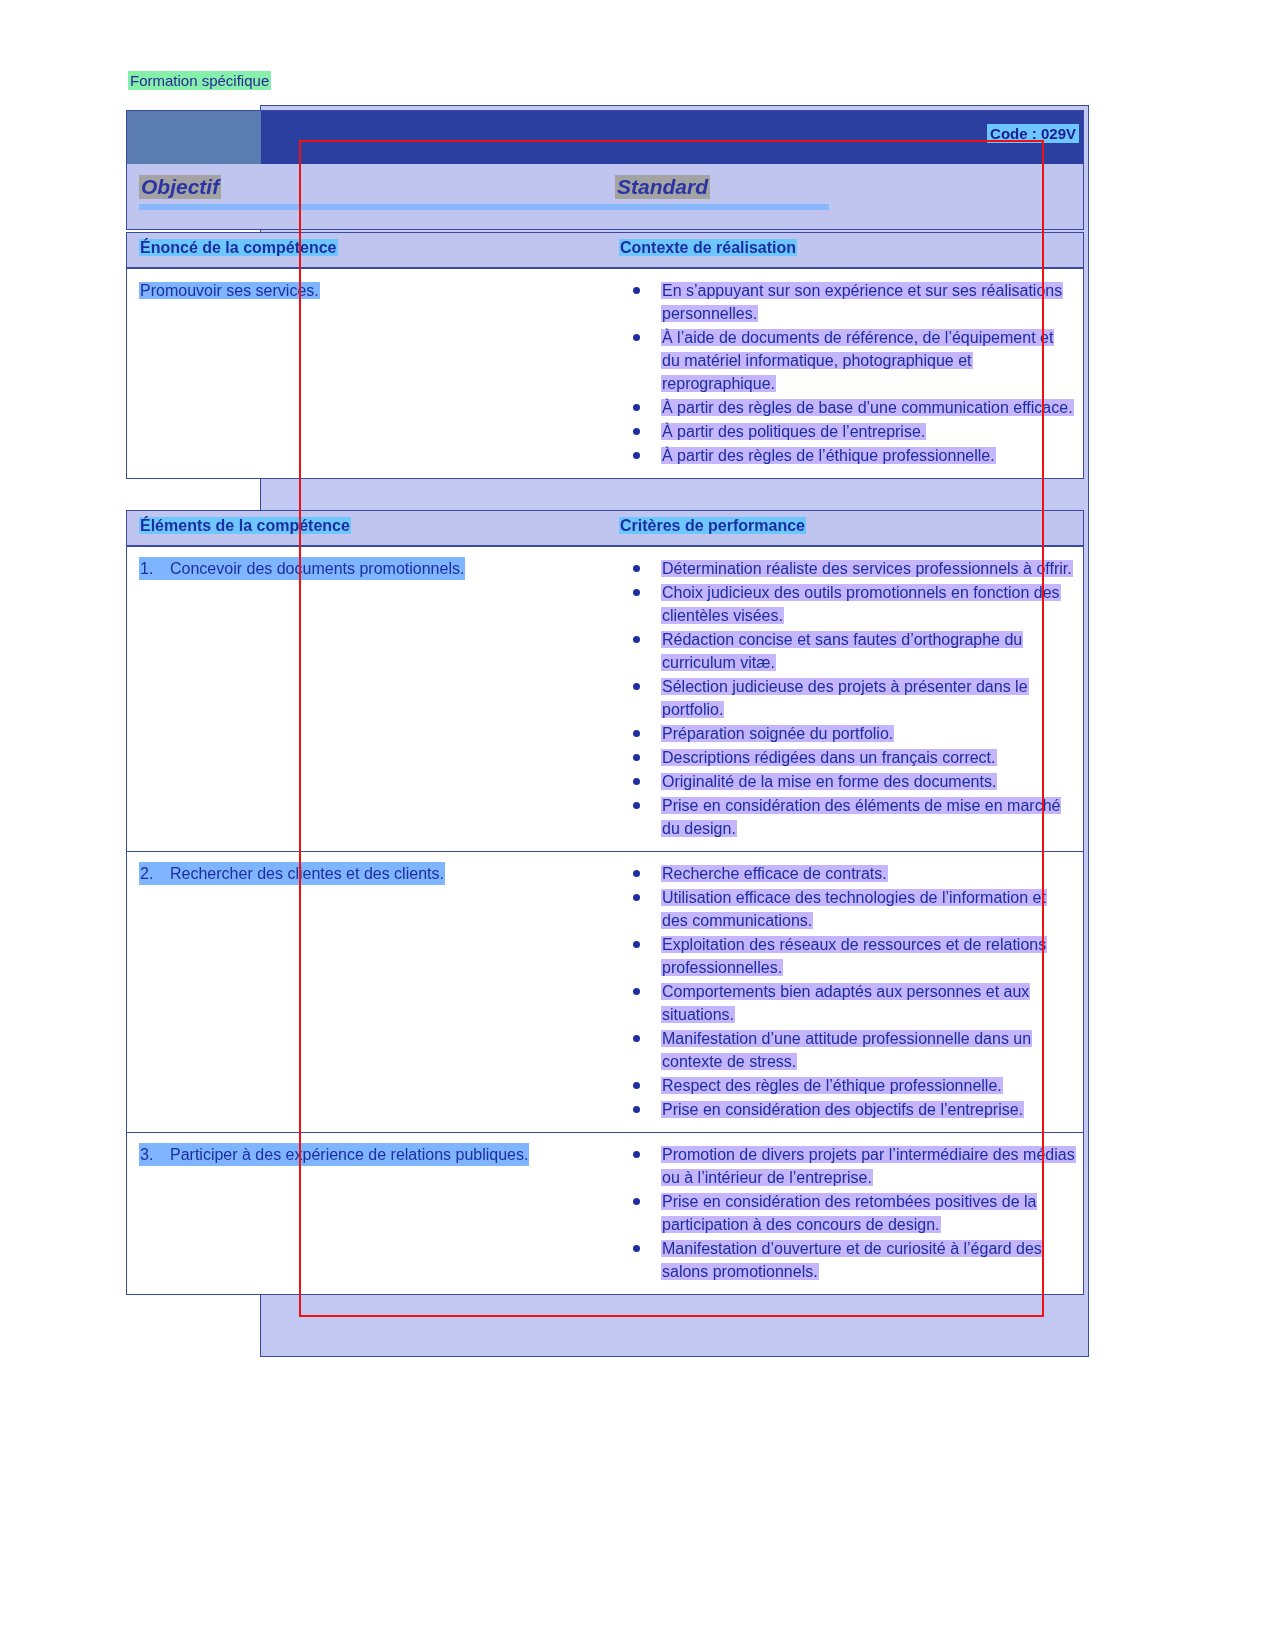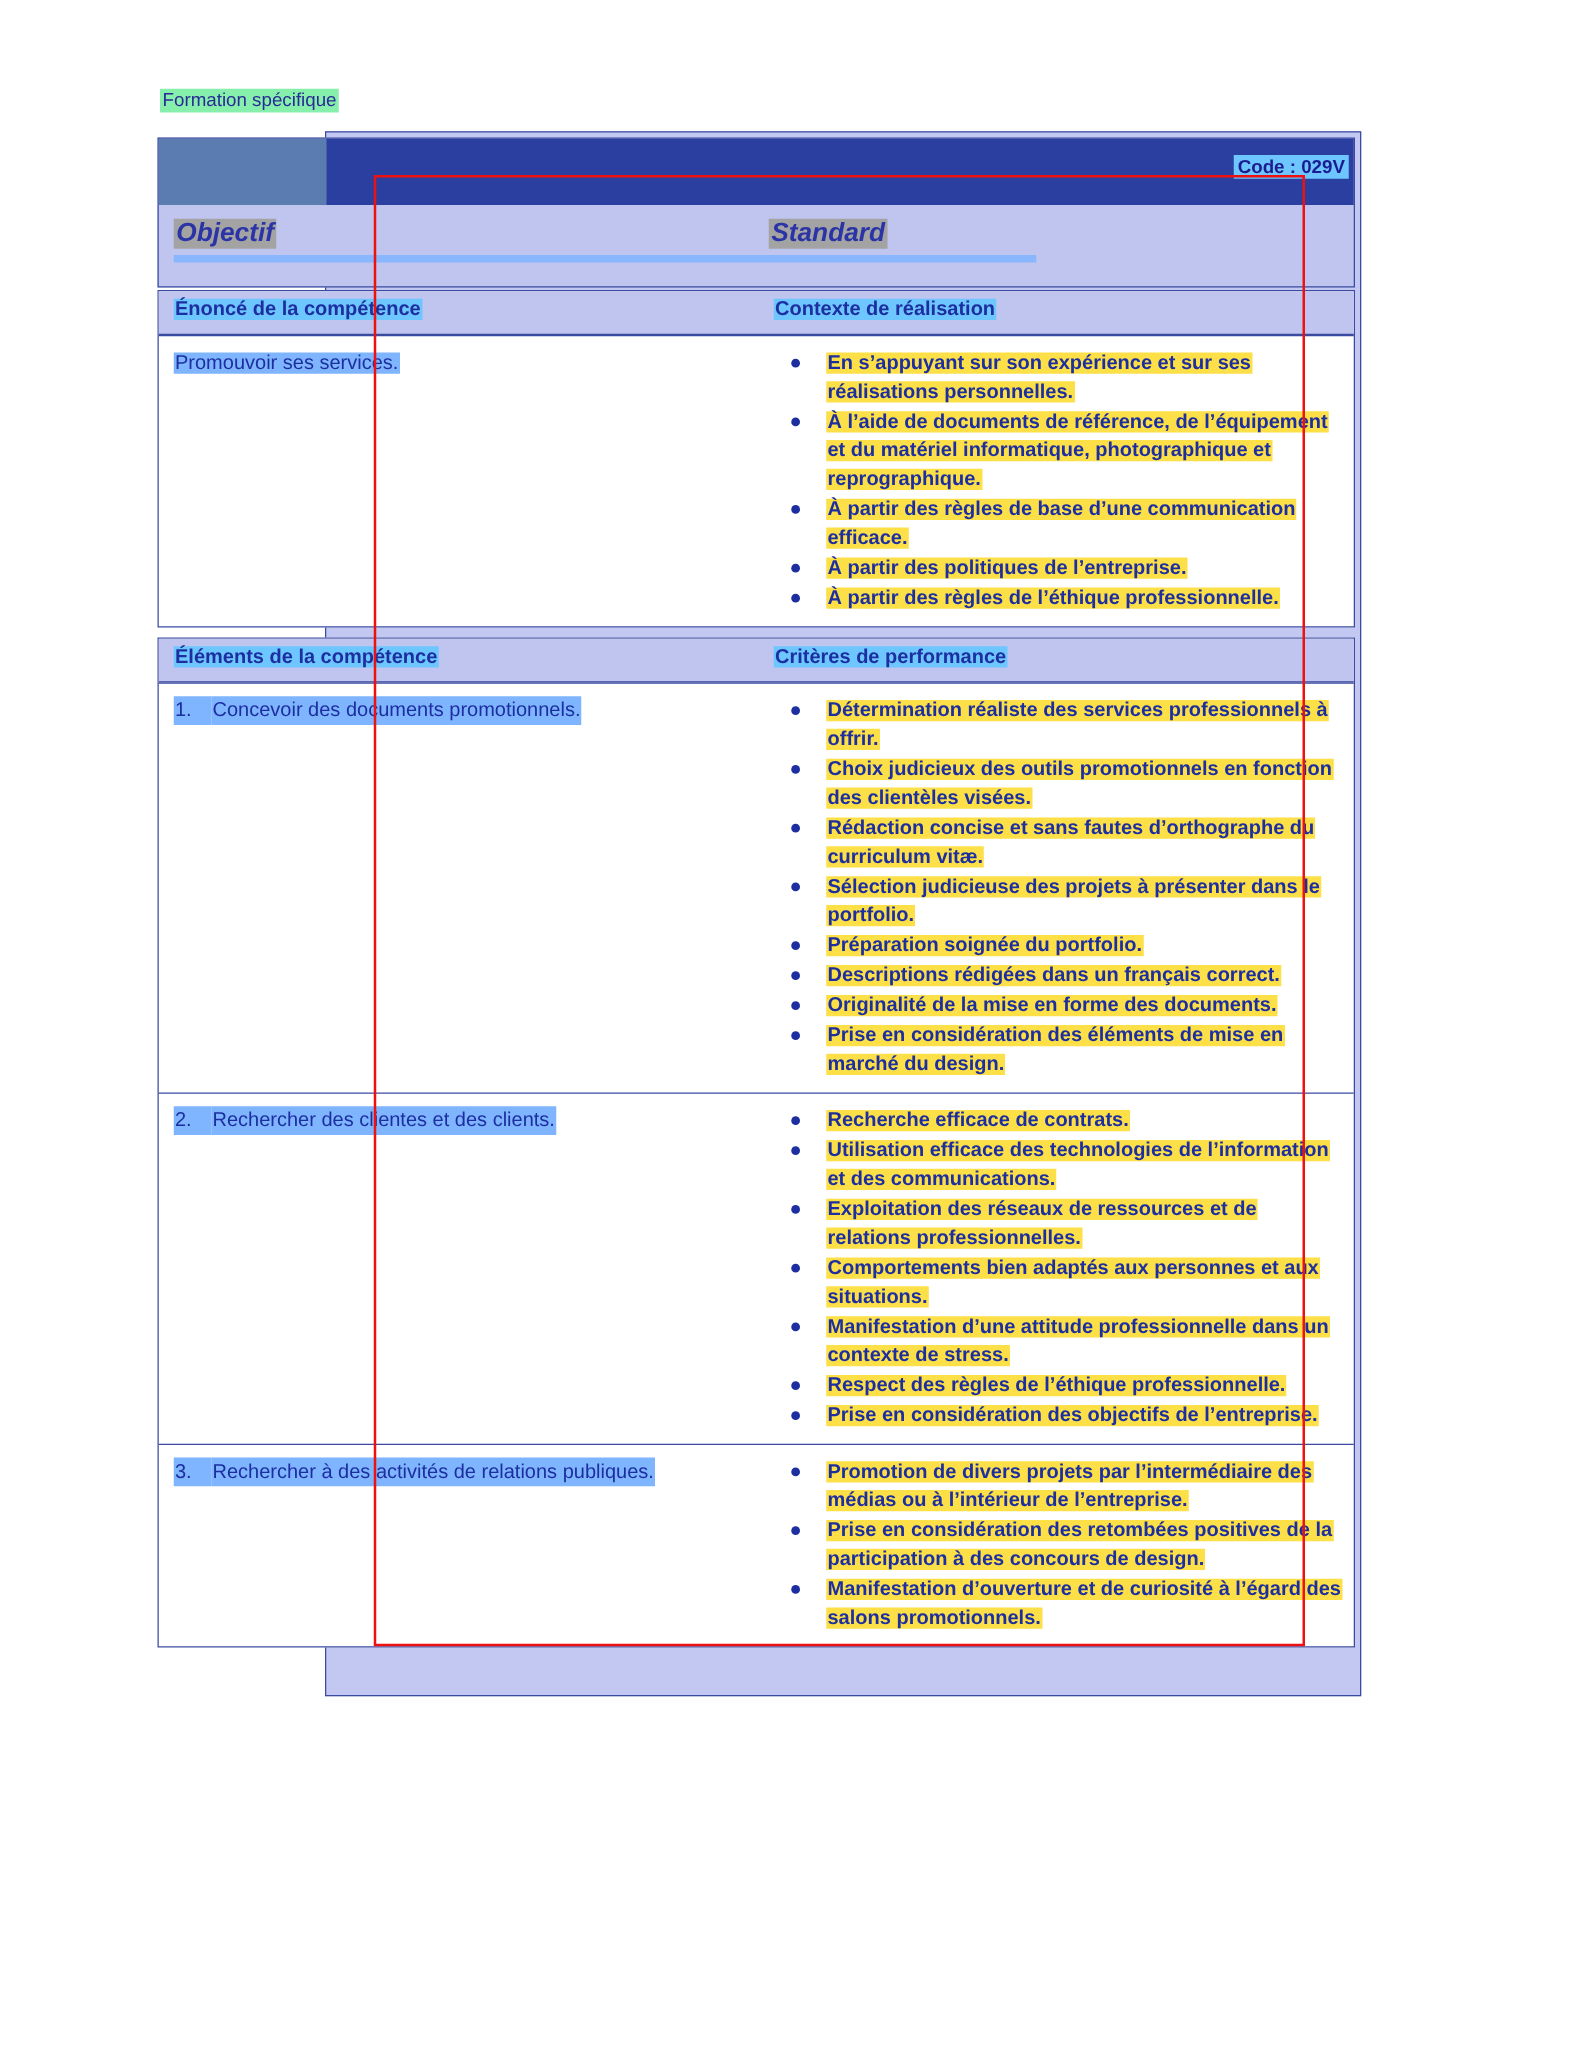--- a/index.html
+++ b/index.html
@@ -205,24 +205,23 @@
   ul.crit li .bullet {
     position: absolute;
     left: 20px;
     top: 8px;
     width: 7px;
     height: 7px;
     border-radius: 50%;
     background: #1d2fa0;
   }
   ul.crit li .txt {
-    background: #fde047;
+    background: #c4b5fd;
     padding: 0 1px;
     box-decoration-break: clone;
-    font-weight: bold;
     -webkit-box-decoration-break: clone;
   }
 
   
   #tbl-enonce { top: 232px; }
   #tbl-elements { top: 510px; }
 </style>
 </head>
 <body>
 
@@ -319,21 +318,21 @@
           <li><span class="bullet"></span><span class="txt">Respect des règles de l’éthique professionnelle.</span></li>
           <li><span class="bullet"></span><span class="txt">Prise en considération des objectifs de l’entreprise.</span></li>
         </ul>
       </div>
     </div>
 
     <div class="row">
       <div class="left">
         <div class="left-num">
           <span class="num hl">3.</span>
-          <span class="hl">Rechercher à des activités de relations publiques.</span>
+          <span class="hl">Participer à des expérience de relations publiques.</span>
         </div>
       </div>
       <div class="right">
         <ul class="crit">
           <li><span class="bullet"></span><span class="txt">Promotion de divers projets par l’intermédiaire des médias ou à l’intérieur de l’entreprise.</span></li>
           <li><span class="bullet"></span><span class="txt">Prise en considération des retombées positives de la participation à des concours de design.</span></li>
           <li><span class="bullet"></span><span class="txt">Manifestation d’ouverture et de curiosité à l’égard des salons promotionnels.</span></li>
         </ul>
       </div>
     </div>

